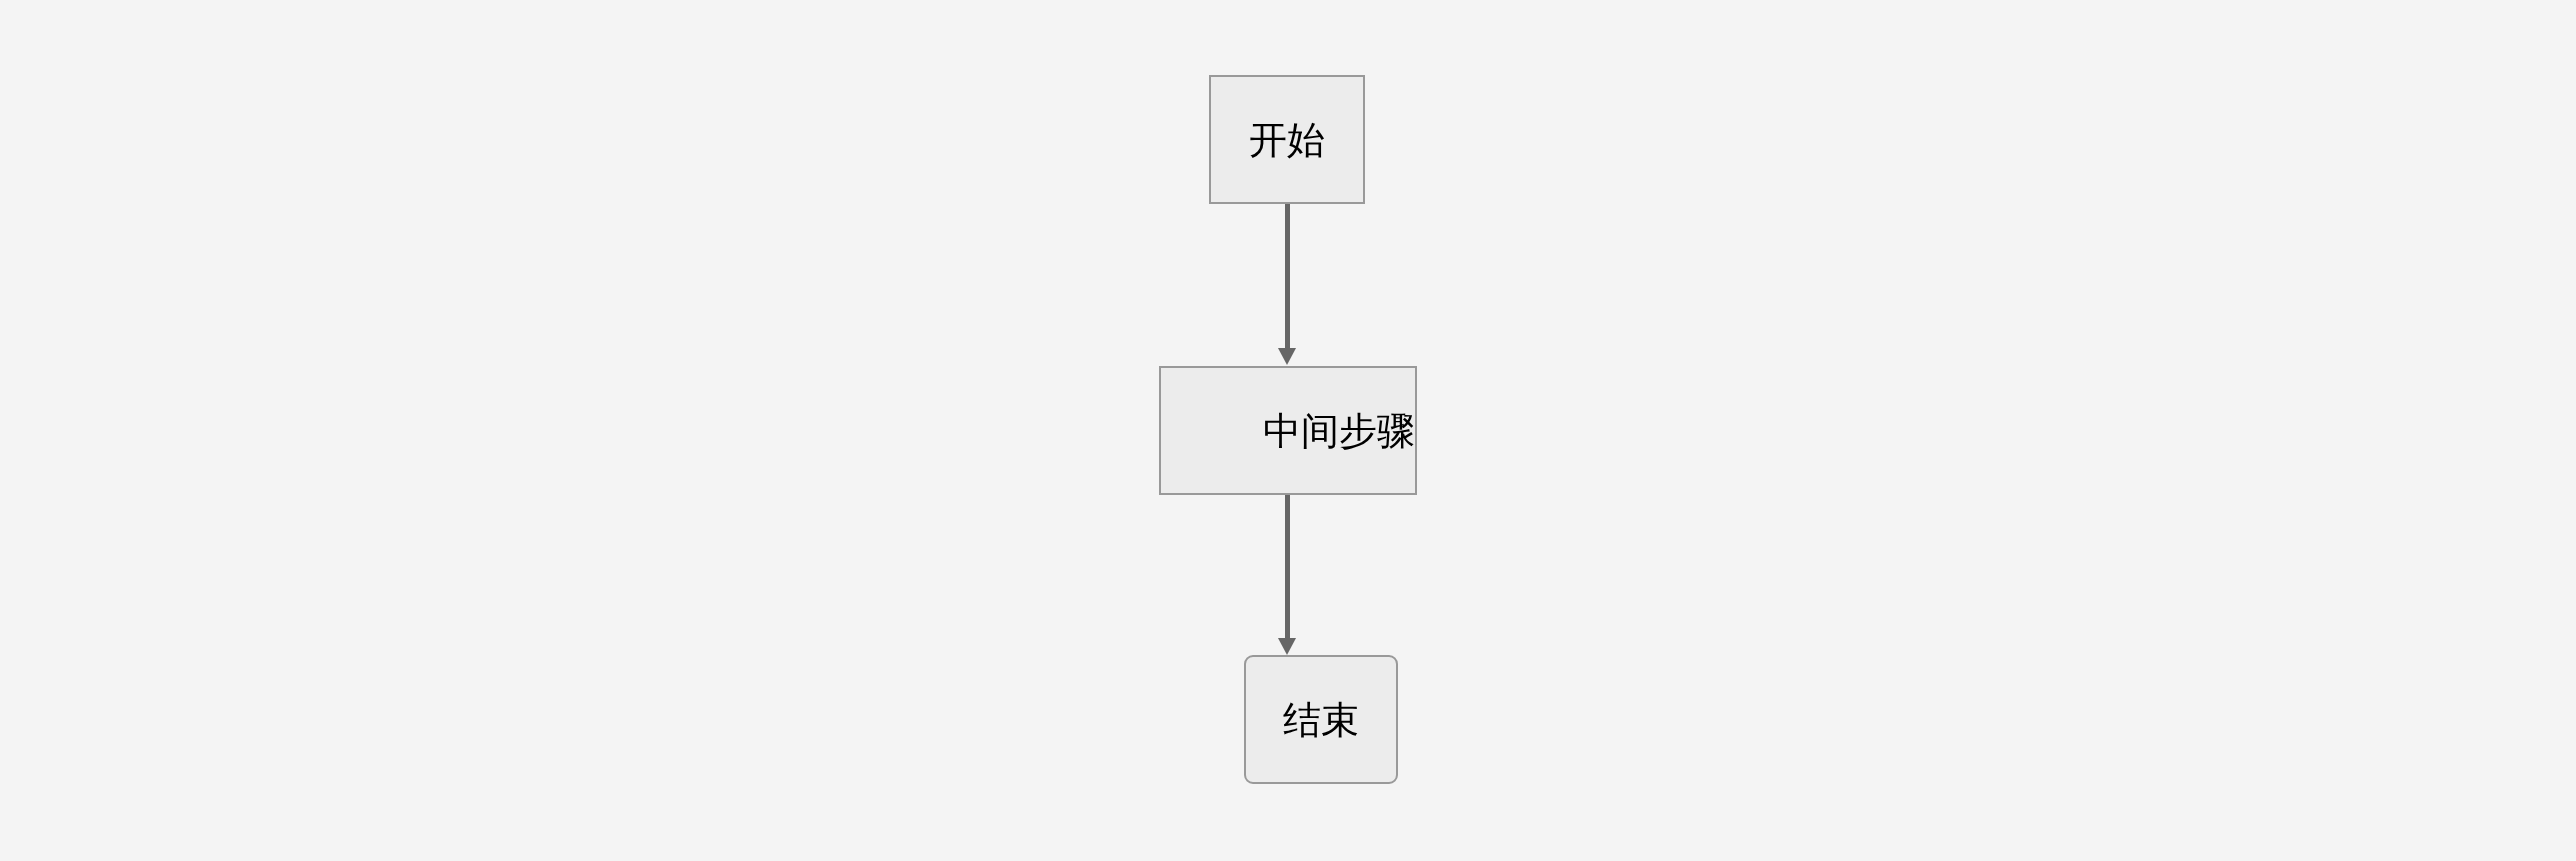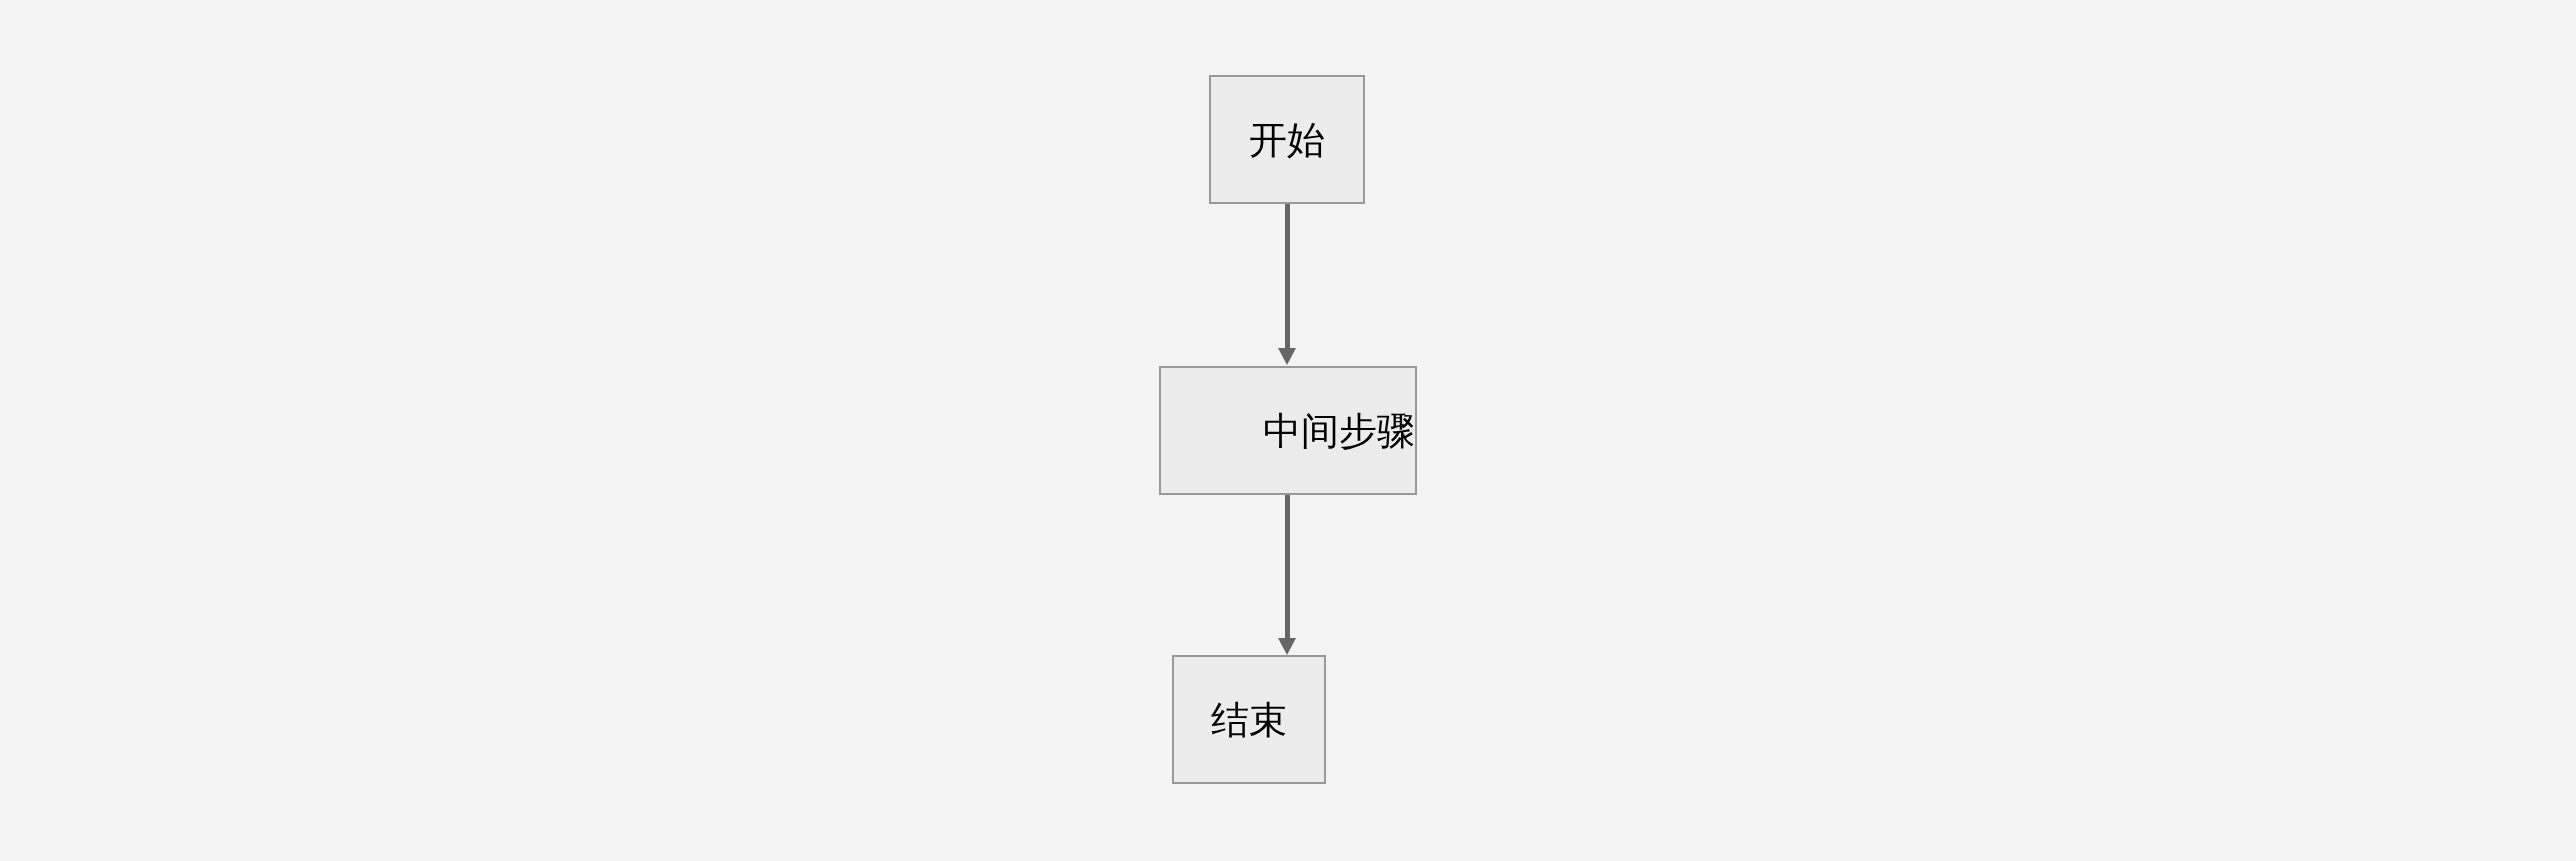--- a/index.html
+++ b/index.html
@@ -37,21 +37,21 @@
     font-size: 38px;
     line-height: 1;
     color: #000000;
     letter-spacing: 0px;
     white-space: nowrap;
     font-weight: 400;
   }
 
   #node-start  { left: 1209px; top: 75px;  width: 156px; height: 129px; }
   #node-middle { left: 1159px; top: 366px;  width: 258px; height: 129px; justify-content: flex-end; }
-  #node-end    { left: 1172px; top: 655px; width: 154px; height: 129px; }
+  #node-end    { left: 1244px; top: 655px; width: 154px; height: 129px; border-radius: 9px; }
 
   
   .edge {
     position: absolute;
     z-index: 1;
   }
   .edge-line {
     position: absolute;
     width: 4.6px;
     background: #666666;

